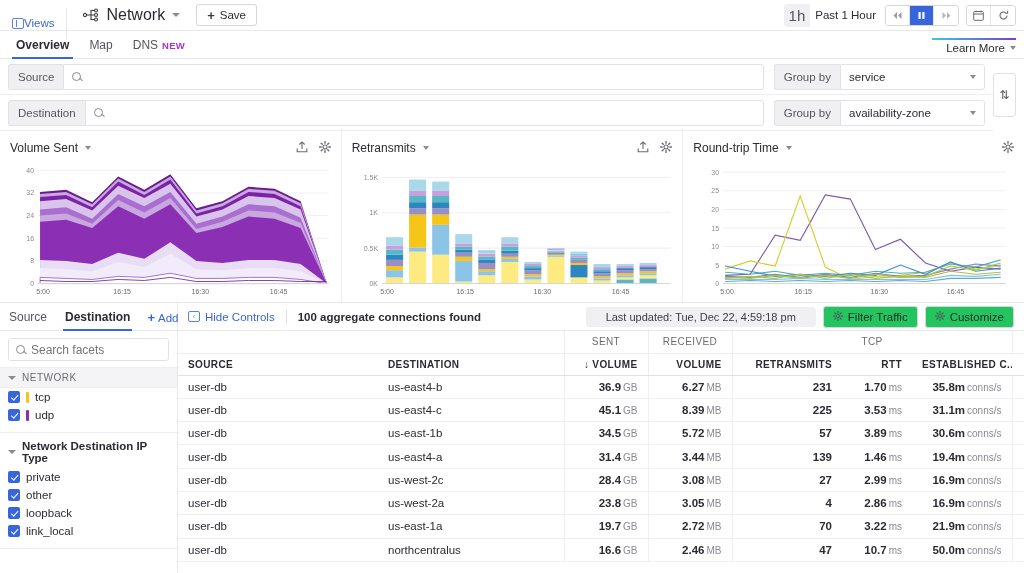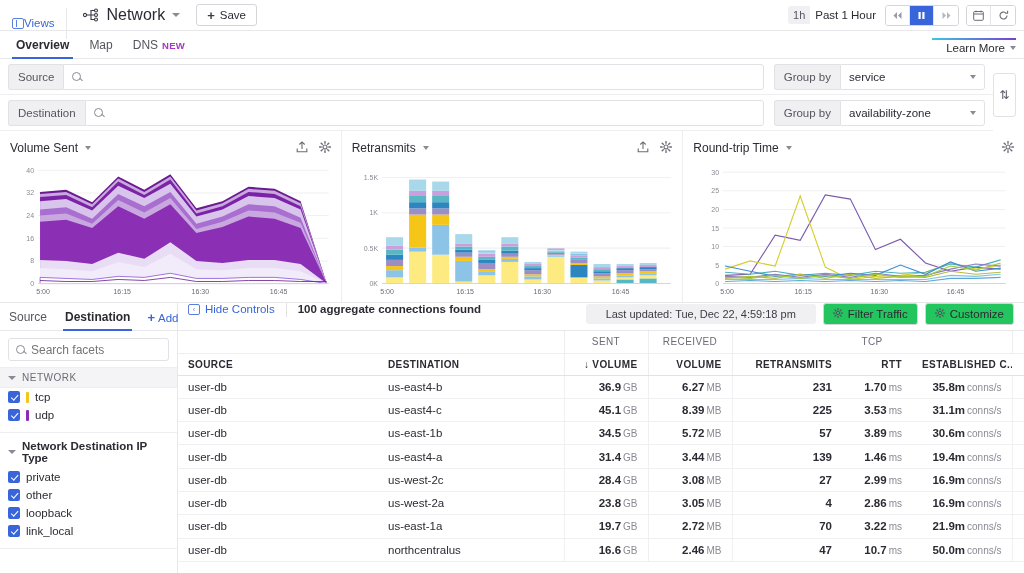--- a/index.html
+++ b/index.html
@@ -24,21 +24,21 @@
   .net-icon { width:16px; height:14px; position:relative; }
   .net-title { font-size:16px; color:#2b2b33; }
   .caret { width:0;height:0;border-left:4px solid transparent;border-right:4px solid transparent;
            border-top:4.5px solid #8a8a94; display:inline-block; }
   .caret.sm { border-left-width:3.5px;border-right-width:3.5px;border-top-width:4px; }
   .save-btn { margin-left:16px; display:flex; align-items:center; gap:5px; height:22px; padding:0 10px;
               border:1px solid #d6d6da; border-radius:3px; background:#fff; font-size:11.5px; cursor:pointer; }
   .plus { color:#3b3b45; font-size:13px; line-height:1; font-weight:bold; }
   .spacer { flex:1; }
   .time-wrap { display:flex; align-items:center; gap:0; padding-right:8px; }
-  .time-chip { background:#f0f0f2; color:#55555f; font-size:11px; padding:3px 5px; border-radius:3px 0 0 3px; }
+  .time-chip { background:#f0f0f2; color:#55555f; font-size:15px; padding:3px 5px; border-radius:3px 0 0 3px; }
   .time-text { font-size:11.5px; padding:0 9px 0 5px; color:#2b2b33; }
   .navbtns { display:flex; border:1px solid #d6d6da; border-radius:3px; overflow:hidden; height:21px; }
   .navbtn { width:24px; height:19px; display:flex; align-items:center; justify-content:center;
             background:#fff; cursor:pointer; color:#9a9aa4; font-size:9px; border-right:1px solid #e4e4e8; }
   .navbtn:last-child { border-right:none; }
   .navbtn.active { background:#3866da; color:#fff; }
   .iconbtns { display:flex; border:1px solid #d6d6da; border-radius:3px; overflow:hidden; height:21px; margin-left:7px; }
   .iconbtn { width:24px;height:19px;display:flex;align-items:center;justify-content:center;background:#fff;
              cursor:pointer;color:#6b6b75;font-size:11px; border-right:1px solid #e4e4e8;}
   .iconbtn:last-child{border-right:none;}
@@ -100,21 +100,21 @@
                      display:flex; align-items:center; gap:6px; border-top:1px solid #eeeef0; border-bottom:1px solid #eeeef0;}
   .chev { width:0;height:0;border-left:4px solid transparent;border-right:4px solid transparent;border-top:4.5px solid #8a8a94;}
   .facet-title { font-size:11.5px; font-weight:bold; color:#2b2b33; padding:7px 8px 4px; display:flex; align-items:center; gap:6px;}
   .facet-item { display:flex; align-items:center; gap:6px; padding:3px 8px 3px 8px; font-size:11.5px; cursor:pointer;}
   .cbx { width:12px;height:12px;border-radius:2px;background:#3866da;display:flex;align-items:center;justify-content:center;flex:0 0 auto;}
   .cbx:after{content:"";width:3px;height:6px;border:solid #fff;border-width:0 1.6px 1.6px 0;transform:rotate(42deg) translateY(-1px);}
   .swatch { width:3px; height:11px; border-radius:1px; flex:0 0 auto; }
   .facet-sep { height:1px; background:#eeeef0; margin:8px 0 0; }
 
   .content { flex:1; display:flex; flex-direction:column; min-width:0; }
-  .ctrlrow { height:28px; display:flex; align-items:flex-start; padding:0 10px; gap:11px; border-bottom:1px solid #e8e8ea; }
+  .ctrlrow { height:28px; display:flex; align-items:center; padding:0 10px; gap:11px; border-bottom:1px solid #e8e8ea; }
   .hidectrl { display:flex;align-items:center;gap:5px;font-size:11.5px;color:#3866da;cursor:pointer; }
   .hc-icon { width:12px;height:11px;border:1px solid #5b7fdd;border-radius:2px;display:flex;align-items:center;
              justify-content:center;font-size:7px;color:#5b7fdd;}
   .vdiv { width:1px; height:14px; background:#e2e2e6; }
   .found { font-size:11.5px; font-weight:bold; color:#2b2b33; }
   .ctrl-right { margin-left:auto; display:flex; align-items:center; gap:7px; }
   .lastupd { background:#f0f0f2; color:#3b3b45; font-size:11px; padding:4px 20px; border-radius:3px; }
   .smbtn { border:1px solid #d6d6da; border-radius:3px; background:#22c55e; font-size:11.5px; padding:4px 9px;
            display:flex; align-items:center; gap:5px; cursor:pointer; color:#2b2b33;}
   .gear { font-size:10px; color:#55555f; }

